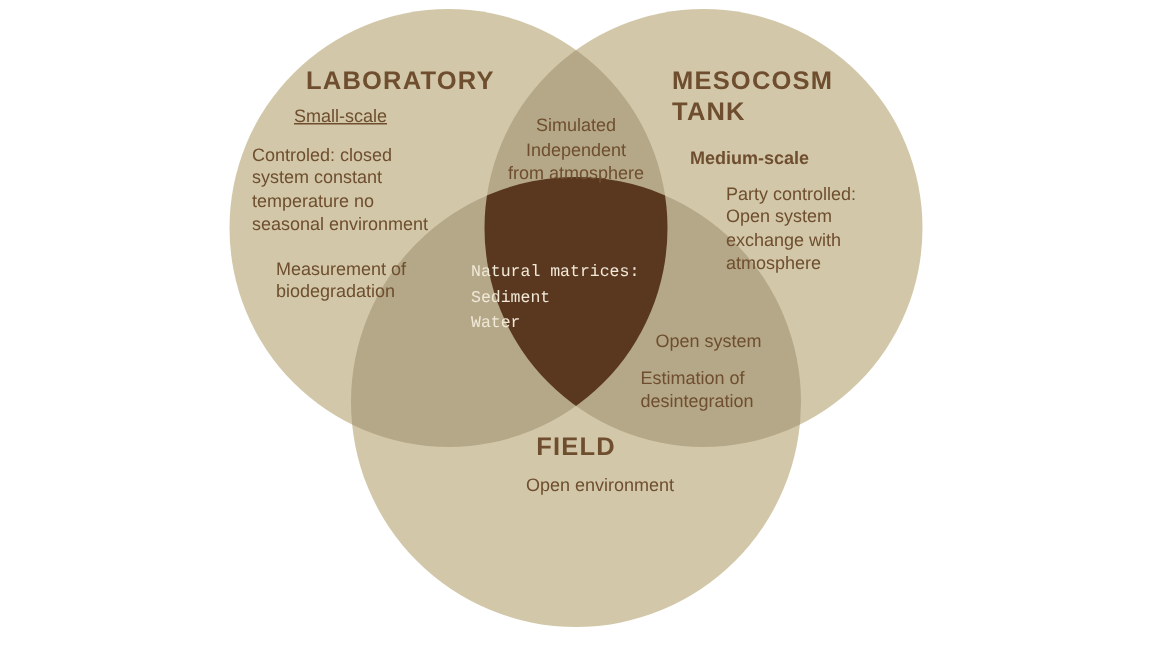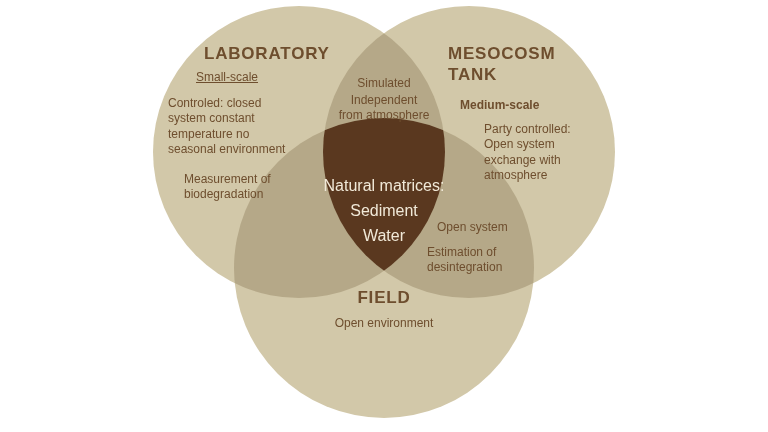--- a/index.html
+++ b/index.html
@@ -21,23 +21,24 @@
   }
   .title {
     font-weight: bold;
     font-size: 17px;
     letter-spacing: 0.8px;
     line-height: 1.22;
   }
   .ta-c { text-align: center; }
   .center-label {
     color: #f1e9d8;
-    text-align: center;
+    text-align: left;
     line-height: 1.55;
-    font-size: 16px;
+    font-size: 11px;
+    font-family: Liberation Mono, monospace;
   }
 </style>
 </head>
 <body>
 
 <div class="stage">
 
   <svg width="768" height="432" viewBox="0 0 768 432">
     <defs>
       <clipPath id="clipA">
@@ -90,15 +91,15 @@
 
   <div class="txt center-label" style="left:314px; top:174px; width:140px;">Natural matrices:
 Sediment
 Water</div>
 
   <div class="txt" style="left:437px; top:220px;">Open system</div>
   <div class="txt title ta-c" style="left:334px; top:288px; width:100px;">FIELD</div>
 
   <div class="txt" style="left:427px; top:245px;">Estimation of
 desintegration</div>
-  <div class="txt ta-c" style="left:304px; top:316px; width:160px;">Open environment</div>
+  <div class="txt ta-c" style="left:320px; top:316px; width:160px;">Open environment</div>
 
 </div>
 
 </body></html>

